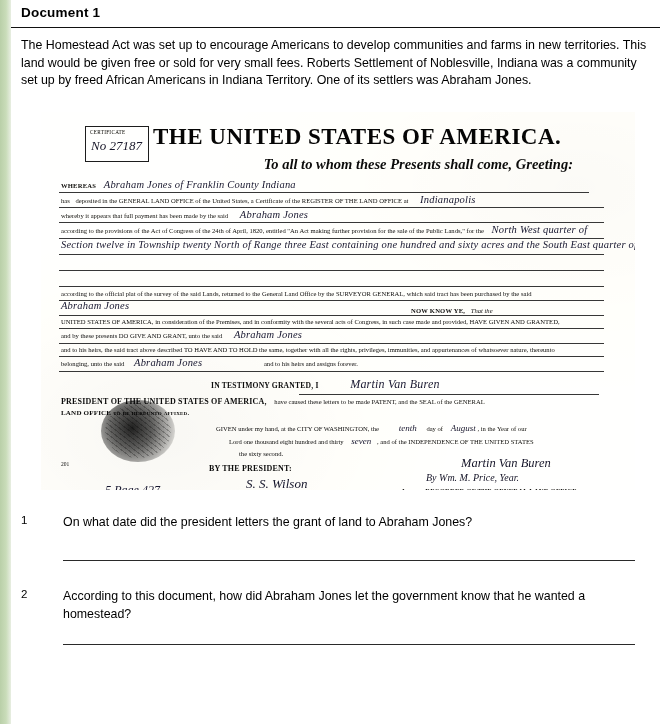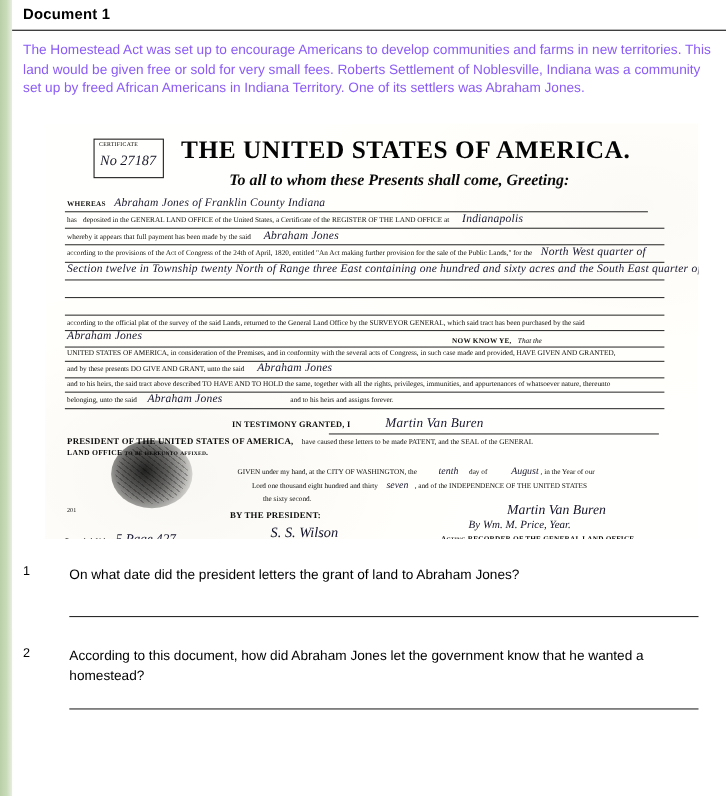--- a/index.html
+++ b/index.html
@@ -49,21 +49,21 @@
     letter-spacing: 0.2px;
   }
   .intro {
     position: absolute;
     left: 10px;
     top: 37px;
     width: 628px;
     font-size: 12.4px;
     line-height: 17.6px;
     text-align: left;
-    color: #8b5cf6;
+    color: #000000;
   }
 
   
   .cert-wrap {
     position: absolute;
     left: 30px;
     top: 112px;
     width: 594px;
     height: 378px;
     background: #fdfdfb;
@@ -76,33 +76,33 @@
     background:
       radial-gradient(ellipse at 20% 85%, rgba(0,0,0,0.045) 0%, rgba(0,0,0,0) 45%),
       radial-gradient(ellipse at 90% 20%, rgba(0,0,0,0.03) 0%, rgba(0,0,0,0) 50%),
       #fdfcf8;
   }
   .cert-title {
     position: absolute;
     left: 112px;
     top: 12px;
     width: 420px;
-    text-align: right;
+    text-align: left;
     font-family: "Liberation Serif", serif;
     font-weight: bold;
     font-size: 23px;
     letter-spacing: 0.5px;
     color: #0b0b0b;
   }
   .cert-sub {
     position: absolute;
     left: 112px;
     top: 44px;
     width: 420px;
-    text-align: center;
+    text-align: right;
     font-family: "Liberation Serif", serif;
     font-weight: bold;
     font-style: italic;
     font-size: 14.5px;
     color: #111;
   }
   .cert-box {
     position: absolute;
     left: 44px;
     top: 14px;
@@ -322,21 +322,21 @@
         <span style="margin-left:6px;">have caused these letters to be made PATENT, and the SEAL of the GENERAL</span>
       </div>
       <div class="body-line" style="left:20px; top:296px;">
         <span class="cap" style="font-size:7px;">LAND OFFICE to be hereunto affixed.</span>
       </div>
 
       <div class="body-line" style="left:175px; top:312px;">
         <span>GIVEN under my hand, at the CITY OF WASHINGTON, the</span>
         <span class="hand-sm" style="margin-left:18px;">tenth</span>
         <span style="margin-left:8px;">day of</span>
-        <span class="hand-sm" style="margin-left:20px;">August</span>
+        <span class="hand-sm" style="margin-left:6px;">August</span>
         <span>, in the Year of our</span>
       </div>
       <div class="body-line" style="left:188px; top:325px;">
         <span>Lord one thousand eight hundred and thirty</span>
         <span class="hand-sm" style="margin-left:6px;">seven</span>
         <span style="margin-left:4px;">, and of the INDEPENDENCE OF THE UNITED STATES</span>
       </div>
       <div class="body-line" style="left:198px; top:337px;">
         <span>the sixty second.</span>
       </div>

